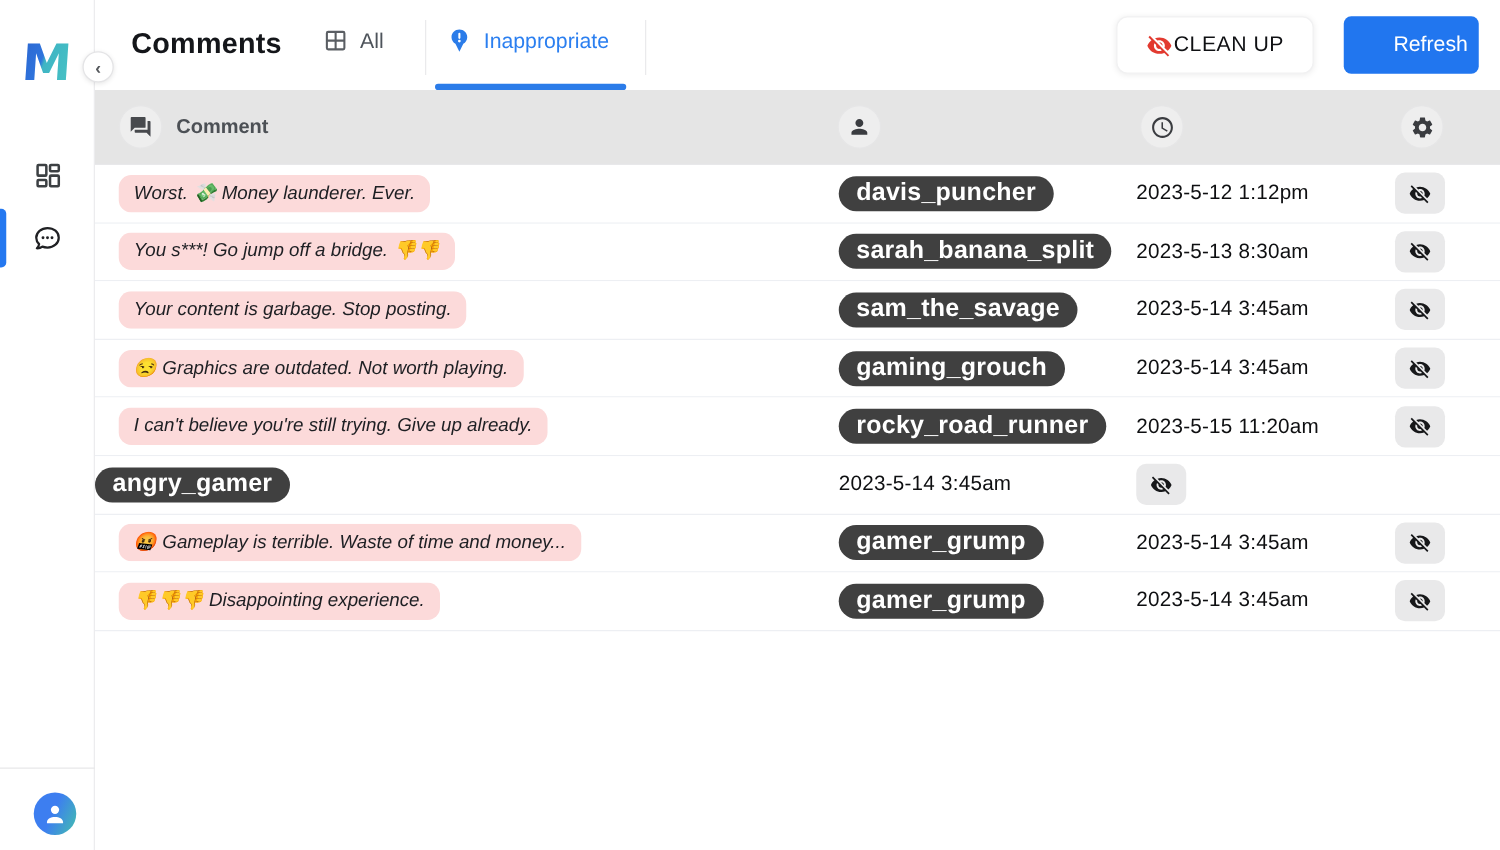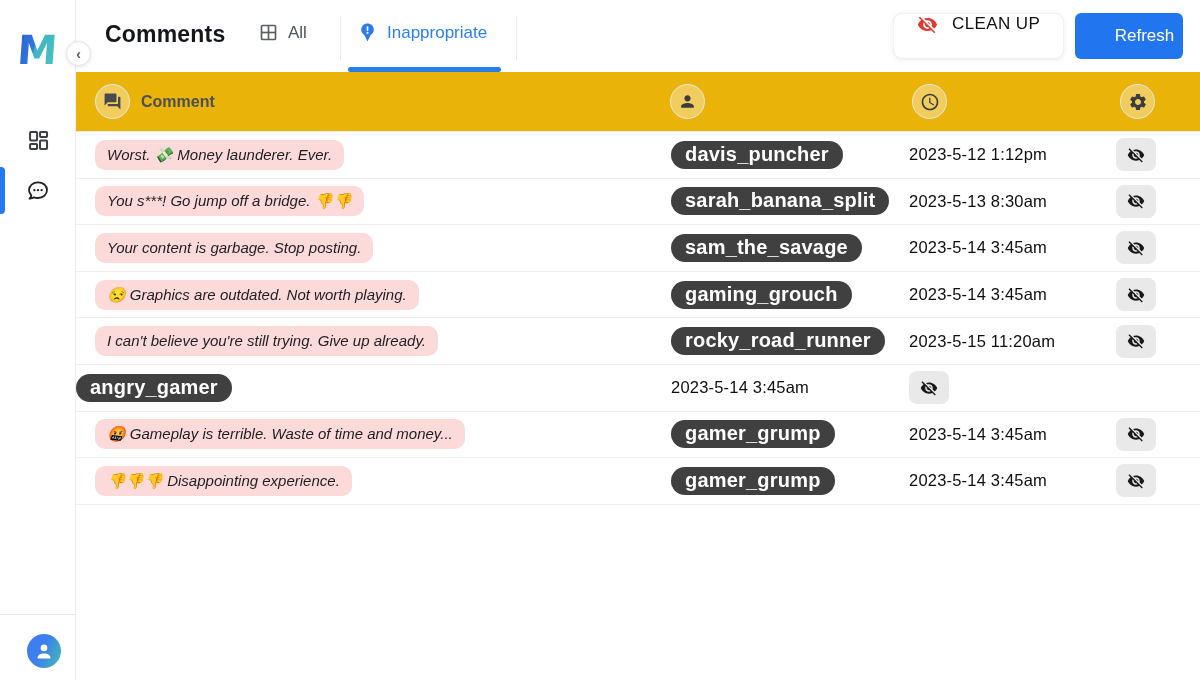--- a/index.html
+++ b/index.html
@@ -32,29 +32,29 @@
   .tab-all .tab-label { font-size:17px; color:#4e545b; }
   .tab-inappropriate { left:281px; }
   .tab-inappropriate .tab-label { font-size:17px; color:#2b7ff0; }
   .tab-divider { position:absolute; top:16px; height:44px; width:0; border-left:1px solid #eaeaec; }
   .tab-divider-1 { left:264px; }
   .tab-divider-2 { left:440px; }
   .tab-underline { position:absolute; left:272px; top:67px; width:153px; height:5px; border-radius:3px; background:#2b7ce9; }
 
   .cleanup-btn { position:absolute; left:817px; top:13px; height:46px; padding:0 23px; background:#fff;
     border:1px solid #f1f1f2; border-radius:9px; box-shadow:0 1px 5px rgba(0,0,0,.08);
-    display:flex; gap:14px; cursor:pointer; }
+    display:flex; align-items:center; gap:1px; cursor:pointer; }
   .cleanup-label { font-size:17px; font-weight:500; color:#101114; letter-spacing:.4px; }
   .refresh-btn { position:absolute; left:999px; top:13px; width:108px; height:46px; background:#2176ef;
     border:none; border-radius:6px; color:#fff; font-size:17px; font-family:"Liberation Sans",sans-serif; cursor:pointer;padding-left:31px; }
 
   
   .grid-cols { display:grid; grid-template-columns:595px 238px 207px 84px; align-items:center; }
   .table-head { position:absolute; left:76px; top:72px; width:1124px; height:60px;
-    background:#eab308; border-bottom:1px solid #e8e8ea; }
+    background:#e5e5e5; border-bottom:1px solid #e8e8ea; }
   .icon-chip { width:35px; height:35px; border-radius:50%; border:1px solid #e6e6e7; background:rgba(255,255,255,.35);
     display:flex; align-items:center; justify-content:center; flex:0 0 auto; }
   .hc { display:flex; align-items:center; }
   .hc-comment { padding-left:19px; gap:11px; }
   .hc-comment .col-label { font-size:16px; font-weight:700; color:#4c5055; }
   .hc-user  .icon-chip { margin-left:-1px; }
   .hc-time  .icon-chip { margin-left:3px; }
   .hc-action .icon-chip { margin-left:4px; }
 
   .table-body { position:absolute; left:76px; top:132px; width:1124px; }

